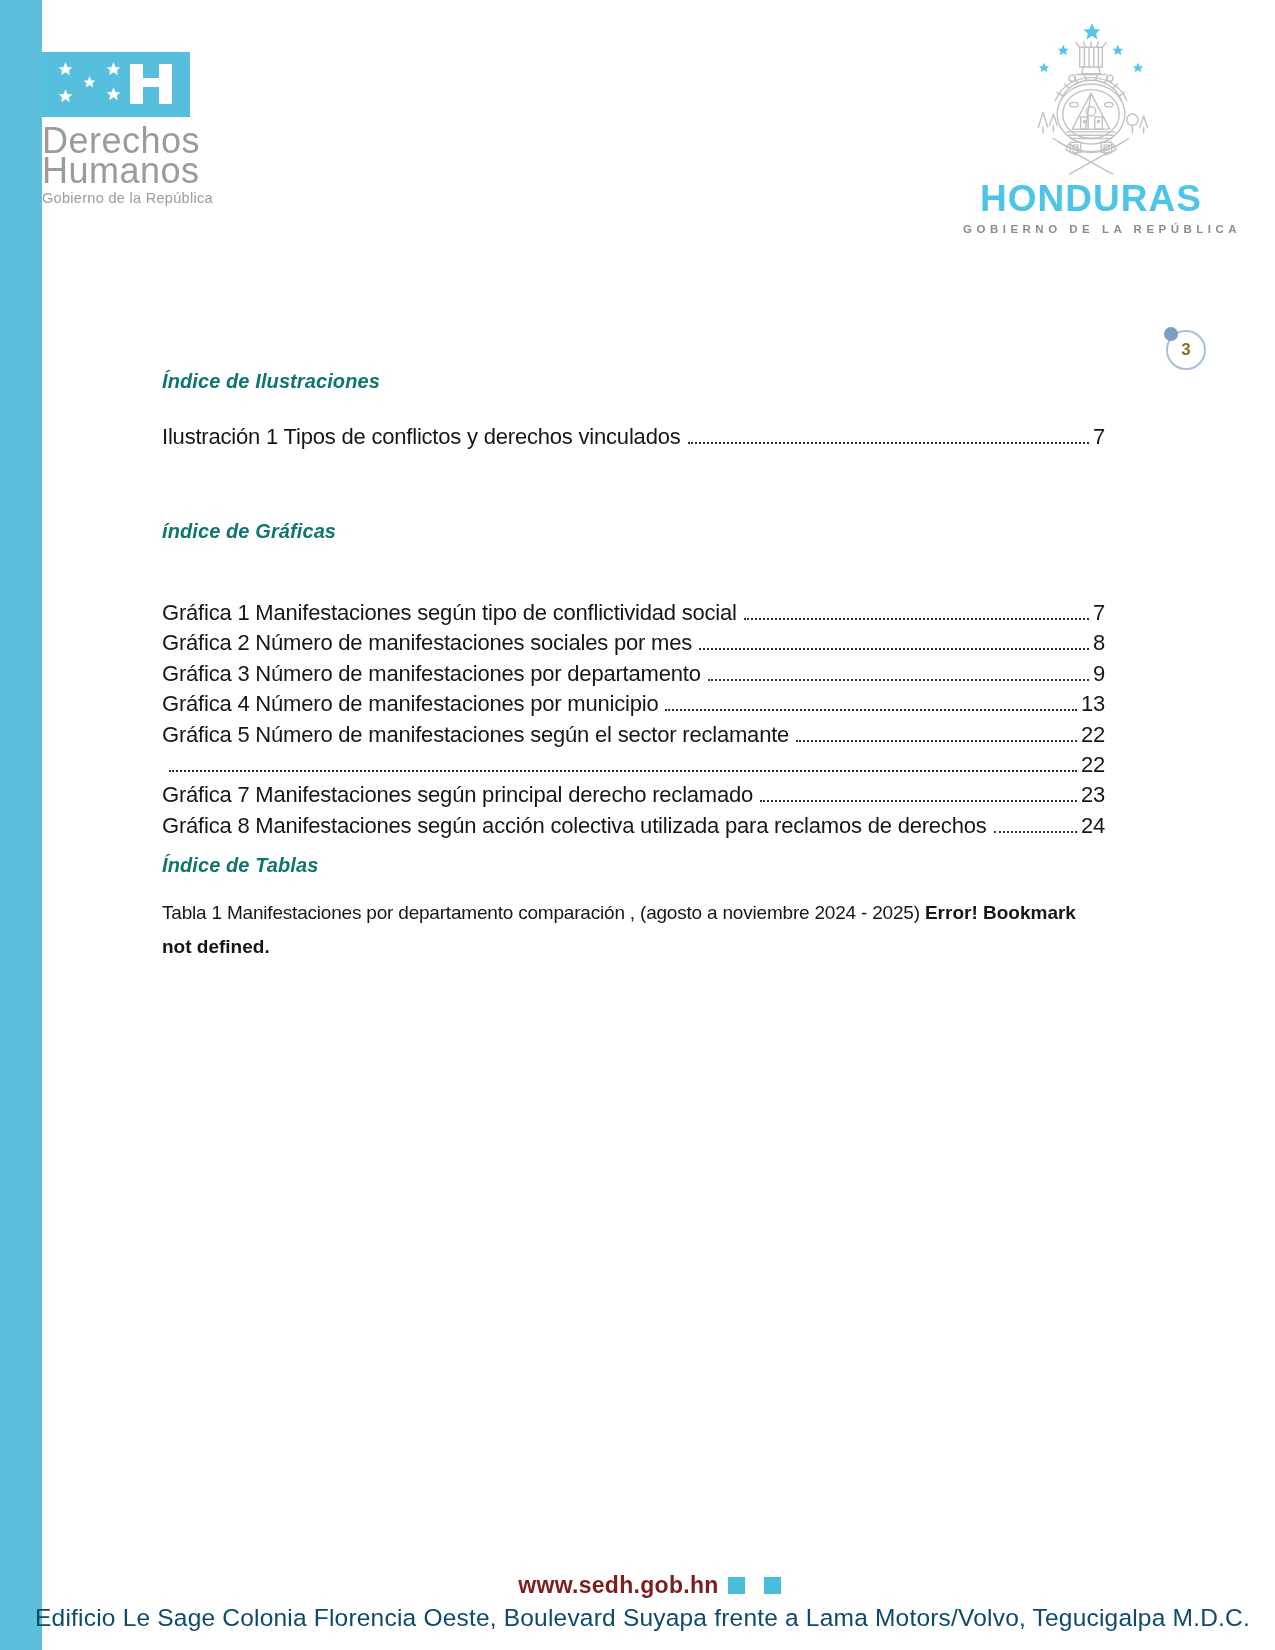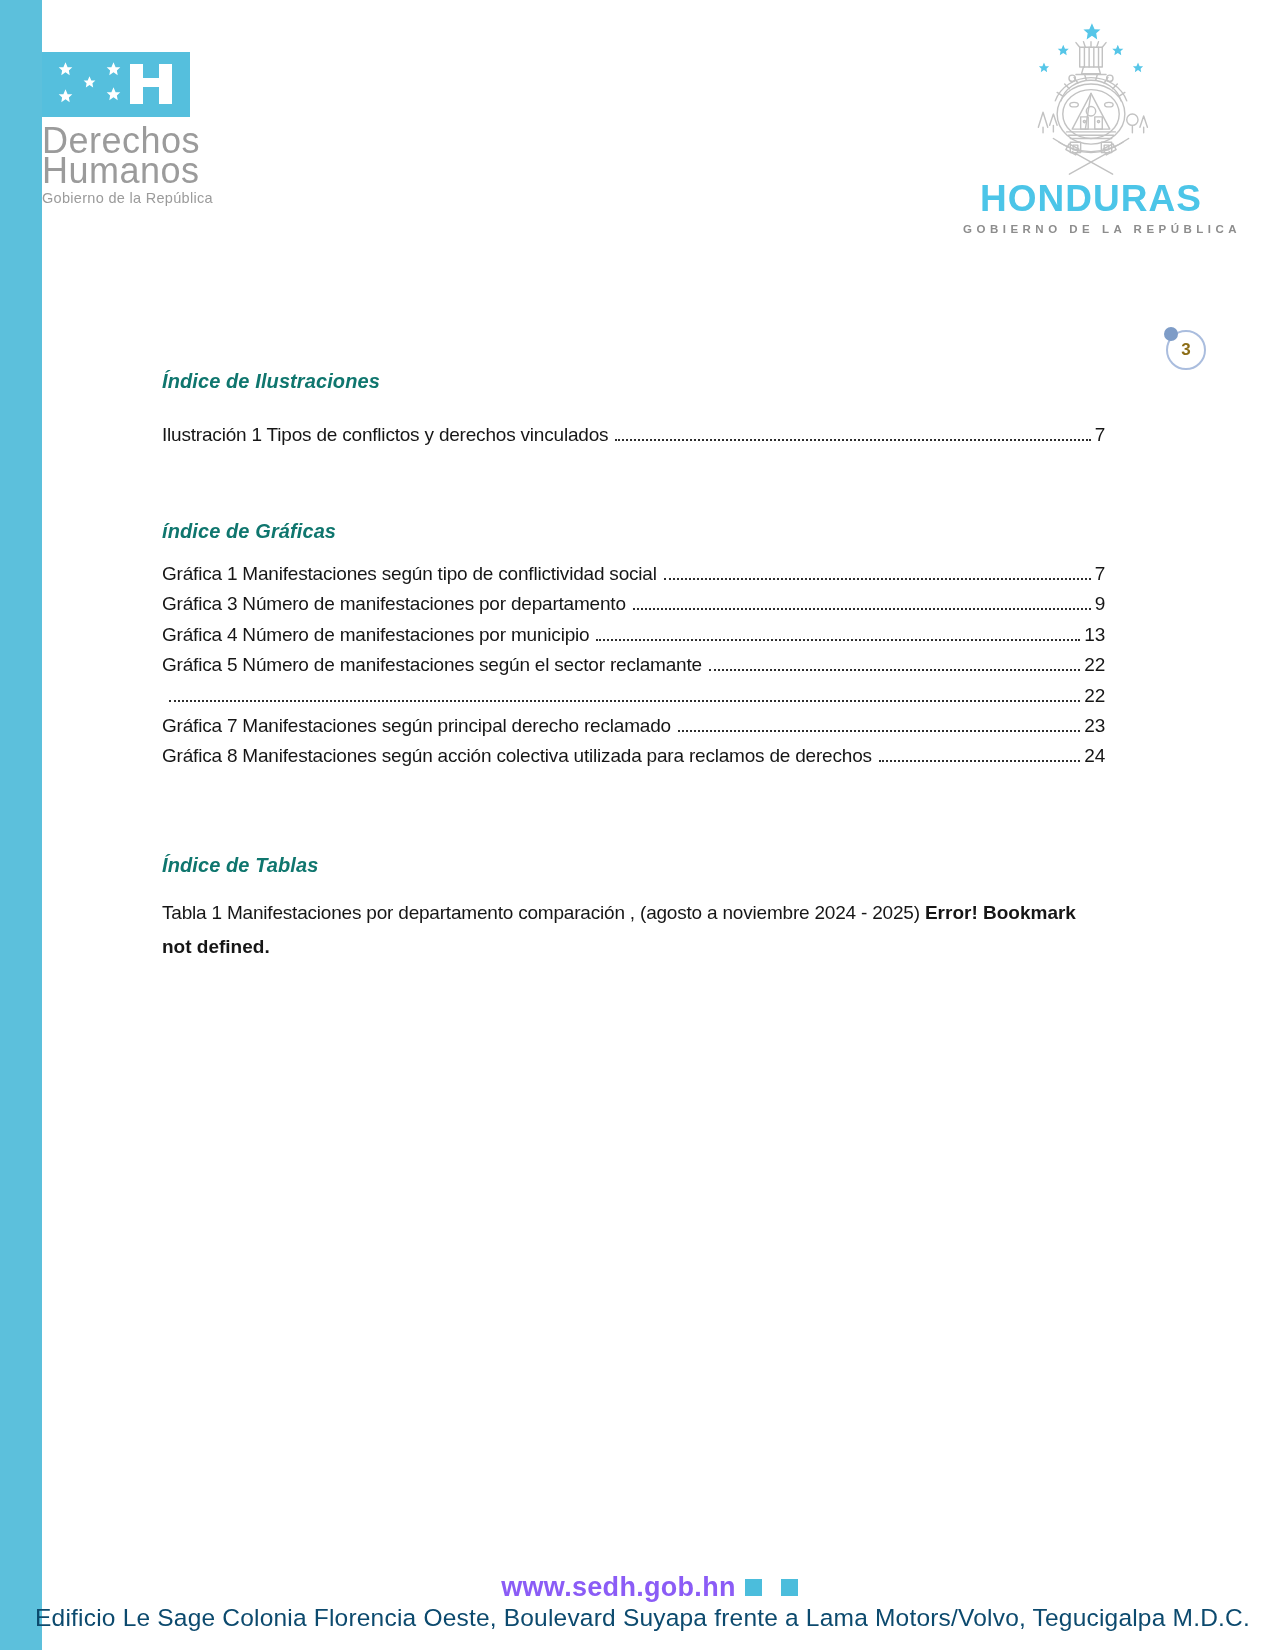--- a/index.html
+++ b/index.html
@@ -32,32 +32,32 @@
   .page-circle { width:40px; height:40px; border:2px solid #aabdde; border-radius:50%;
     display:flex; align-items:center; justify-content:center;
     color:#8c6d16; font-weight:bold; font-size:17px; background:#fff; }
   .page-dot { position:absolute; left:-2px; top:-3px; width:14px; height:14px; background:#7e9cc7; border-radius:50%; }
 
   
   .content { position:absolute; left:162px; width:943px; }
   .toc-heading { font-weight:bold; font-style:italic; font-size:20px; color:#0f766e; letter-spacing:.1px; }
   .h-sec1 { top:370px; } .h-sec2 { top:520px; } .h-sec3 { top:854px; }
   .rows-sec1 { top:424px; } .rows-sec2 { top:563px; }
-  .toc-row { display:flex; align-items:baseline; font-size:19px; height:30.4px; letter-spacing:-0.2px; cursor:pointer;text-align:center; }
+  .toc-row { display:flex; align-items:baseline; font-size:22px; height:30.4px; letter-spacing:-0.2px; cursor:pointer;text-align:center; }
   .toc-label { white-space:nowrap; }
   .toc-leader { flex:1; min-width:24px; height:0; margin:0 4px 0 7px;
     border-bottom:2.4px dotted #2e2e2e; }
   .toc-page { white-space:nowrap; }
   .toc-para { top:896px; font-size:19px; line-height:34px; letter-spacing:-0.2px; }
   .toc-para b { letter-spacing:0; }
 
   
   .footer-url { position:absolute; top:1572px; left:0; width:1275px;
     display:flex; justify-content:center; align-items:center; }
-  .url-text { color:#8b5cf6; font-size:27px; font-weight:600; letter-spacing:.3px; cursor:pointer;margin-left:24px; }
+  .url-text { color:#7f1d1d; font-size:23px; font-weight:600; letter-spacing:.3px; cursor:pointer;margin-left:24px; }
   .sq { width:17px; height:17px; background:#4bbddc; display:inline-block; }
   .sq1 { margin-left:9px; } .sq2 { margin-left:19px; }
   .footer-address { position:absolute; top:1604px; left:10px; width:1265px; text-align:center;
     color:#0c4a6e; font-size:24.5px; letter-spacing:.2px; }
 </style>
 </head>
 <body>
 
 <div class="left-bar"></div>
 
@@ -168,25 +168,30 @@
 <div class="content rows-sec1" style="position:absolute;">
   <div class="toc-row">
     <span class="toc-label">Ilustración 1 Tipos de conflictos y derechos vinculados</span>
     <span class="toc-leader"></span>
     <span class="toc-page">7</span>
   </div>
 </div>
 
 <div class="content toc-heading h-sec2" style="position:absolute;">índice de Gráficas</div>
 
-<div class="content rows-sec2" style="position:absolute;">
+<div class="content rows-sec2" style="position:absolute;margin-top:37px;">
   <div class="toc-row">
     <span class="toc-label">Gráfica 1 Manifestaciones según tipo de conflictividad social</span>
     <span class="toc-leader"></span>
     <span class="toc-page">7</span>
+  </div>
+  <div class="toc-row">
+    <span class="toc-label">Gráfica 2 Número de manifestaciones sociales por mes</span>
+    <span class="toc-leader"></span>
+    <span class="toc-page">8</span>
   </div>
   <div class="toc-row">
     <span class="toc-label">Gráfica 3 Número de manifestaciones por departamento</span>
     <span class="toc-leader"></span>
     <span class="toc-page">9</span>
   </div>
   <div class="toc-row">
     <span class="toc-label">Gráfica 4 Número de manifestaciones por municipio</span>
     <span class="toc-leader"></span>
     <span class="toc-page">13</span>

